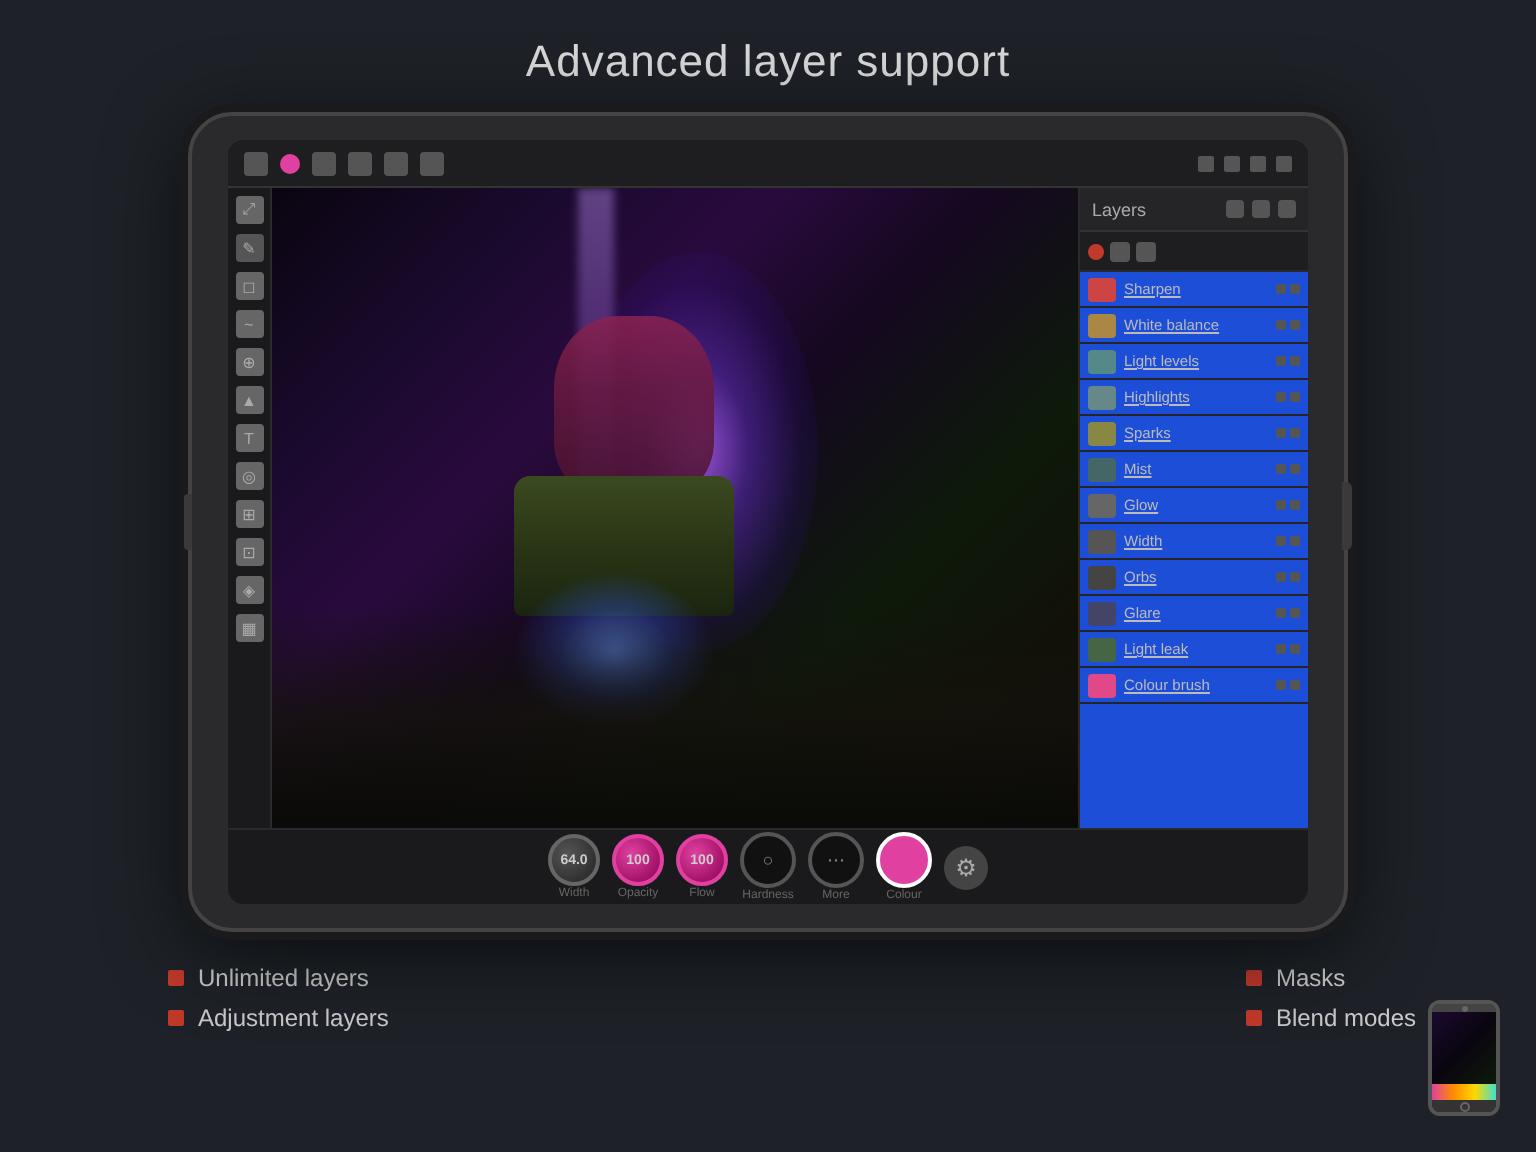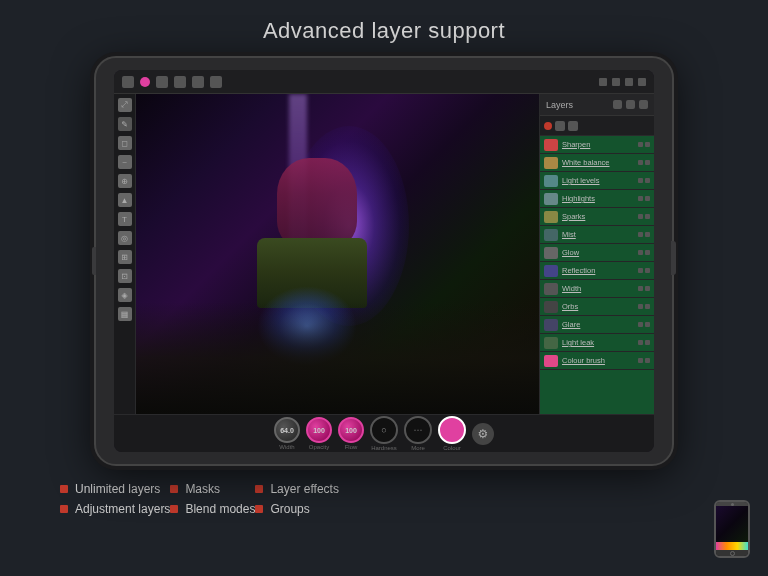--- a/index.html
+++ b/index.html
@@ -212,21 +212,21 @@
       top: 0;
       width: 18px;
       height: 60%;
       background: linear-gradient(180deg, rgba(200,150,255,0.4) 0%, rgba(150,100,220,0.3) 50%, rgba(100,150,255,0.2) 100%);
       filter: blur(2px);
     }
 
     
     .layers-panel {
       width: 115px;
-      background: #14532d;
+      background: #1d4ed8;
       border-left: 1px solid #2a2a2c;
       display: flex;
       flex-direction: column;
       flex-shrink: 0;
     }
     .layers-header {
       height: 22px;
       background: #252527;
       display: flex;
       align-items: center;
@@ -358,24 +358,25 @@
       border-radius: 50%;
       background: #111;
       border: 2px solid #555;
       display: flex; align-items: center; justify-content: center;
       font-size: 9px; color: #888;
     }
 
     
     .features {
       display: flex;
-      justify-content: flex-start;
+      justify-content: space-between;
       align-items: flex-start;
       padding: 16px 60px 0 60px;
       flex-shrink: 0;
+      margin-left: 24px;
     }
     .feature-col {
       display: flex;
       flex-direction: column;
       gap: 6px;
     }
     .feature-item {
       display: flex;
       align-items: center;
       gap: 7px;
@@ -554,28 +555,20 @@
                 <div class="layer-thumb" style="background: rgb(68, 102, 102);"></div>
                 <div class="layer-name">Mist</div>
                 <div class="layer-icons">
                   <div class="li-dot"></div>
                   <div class="li-dot"></div>
                 </div>
               </div>
               <div class="layer-item">
                 <div class="layer-thumb" style="background: rgb(102, 102, 102);"></div>
                 <div class="layer-name">Glow</div>
-                <div class="layer-icons">
-                  <div class="li-dot"></div>
-                  <div class="li-dot"></div>
-                </div>
-              </div>
-              <div class="layer-item">
-                <div class="layer-thumb" style="background: rgb(68, 68, 136);"></div>
-                <div class="layer-name">Reflection</div>
                 <div class="layer-icons">
                   <div class="li-dot"></div>
                   <div class="li-dot"></div>
                 </div>
               </div>
               <div class="layer-item">
                 <div class="layer-thumb" style="background: rgb(85, 85, 85);"></div>
                 <div class="layer-name">Width</div>
                 <div class="layer-icons">
                   <div class="li-dot"></div>
@@ -663,30 +656,20 @@
   <div class="feature-col">
     <div class="feature-item">
       <div class="feature-dot"></div>
       <span>Masks</span>
     </div>
     <div class="feature-item">
       <div class="feature-dot"></div>
       <span>Blend modes</span>
     </div>
   </div>
-  <div class="feature-col">
-    <div class="feature-item">
-      <div class="feature-dot"></div>
-      <span>Layer effects</span>
-    </div>
-    <div class="feature-item">
-      <div class="feature-dot"></div>
-      <span>Groups</span>
-    </div>
-  </div>
 </div>
 
 <div class="iphone-thumb">
   <div class="iphone-bar">
     <div class="iphone-cam"></div>
   </div>
   <div class="iphone-screen"></div>
   <div class="iphone-colors"></div>
   <div class="iphone-home">
     <div class="iphone-home-btn"></div>

